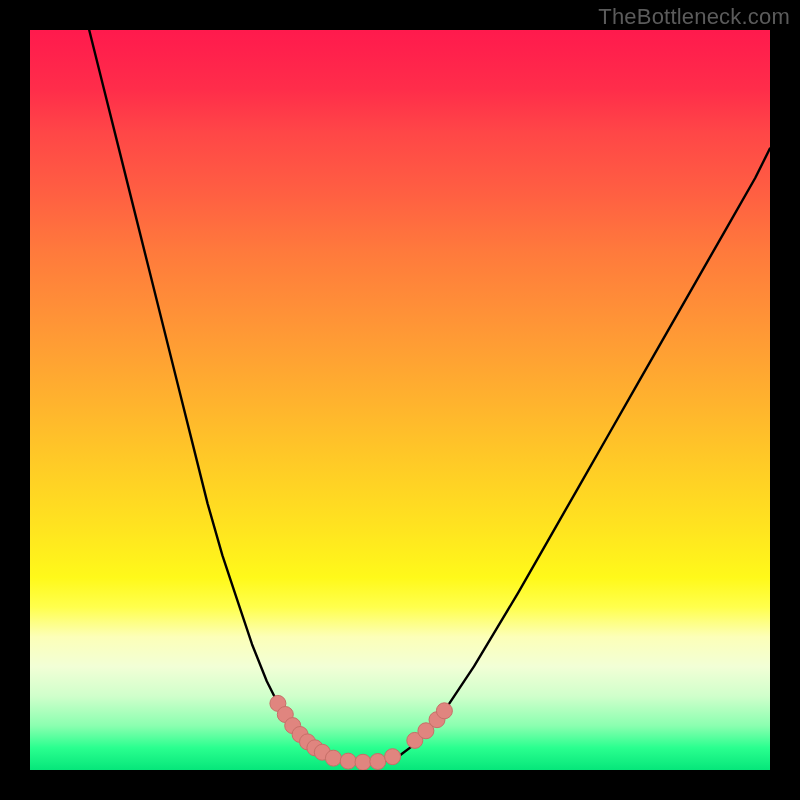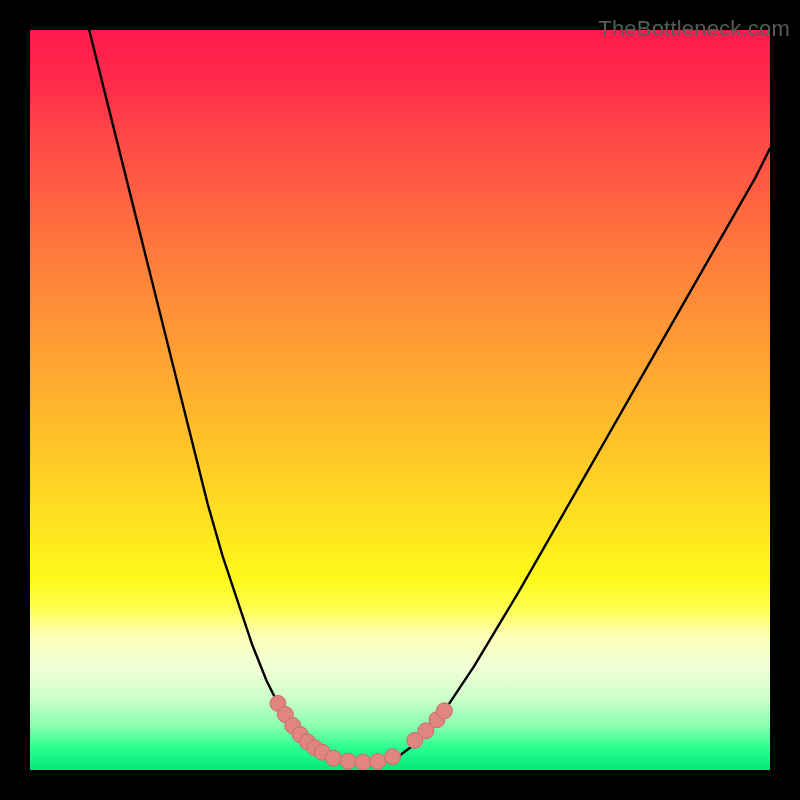--- a/index.html
+++ b/index.html
@@ -46,21 +46,21 @@
       #fcffb8 82%,
       #f2ffd6 86%,
       #d0ffcb 90%,
       #8bffb0 94%,
       #2aff8f 97%,
       #06e67a 100%
     );
   }
   .watermark {
     position: absolute;
-    top: 16px;
+    top: 4px;
     right: 10px;
     font-size: 22px;
     font-weight: 400;
     color: #5b5b5b;
     letter-spacing: 0.2px;
     user-select: none;
   }
   svg.plot {
     position: absolute;
     inset: 0;

